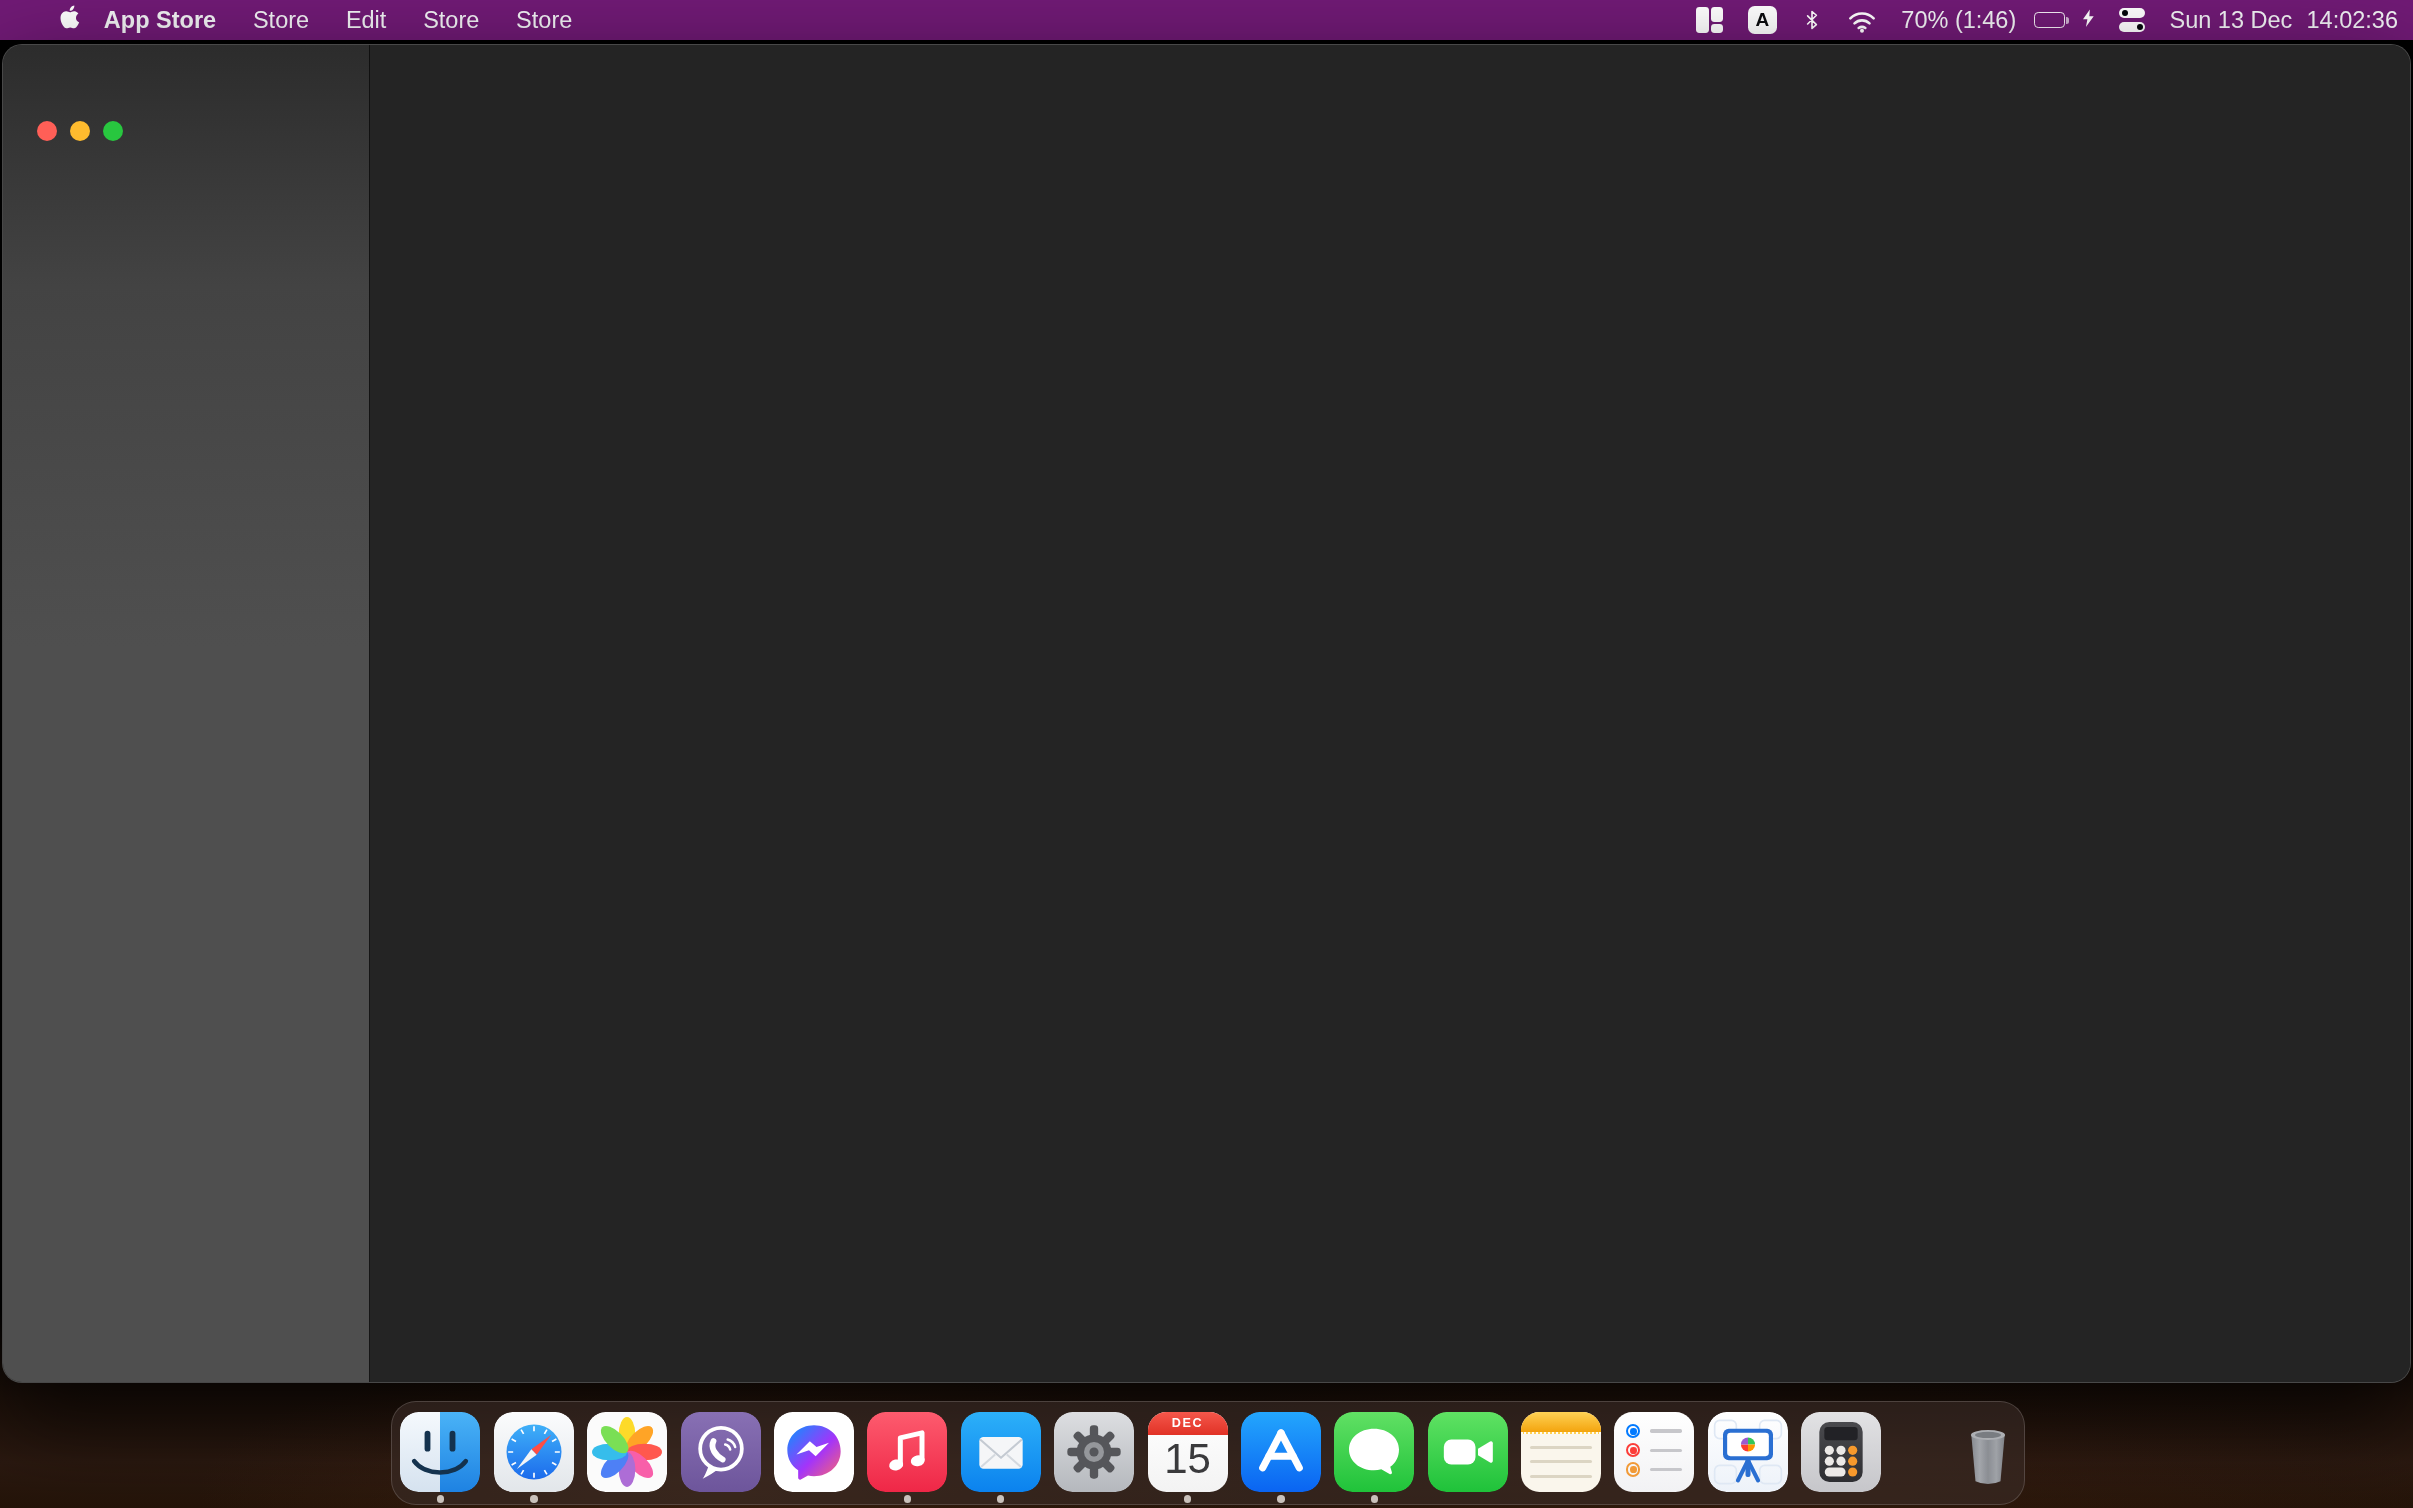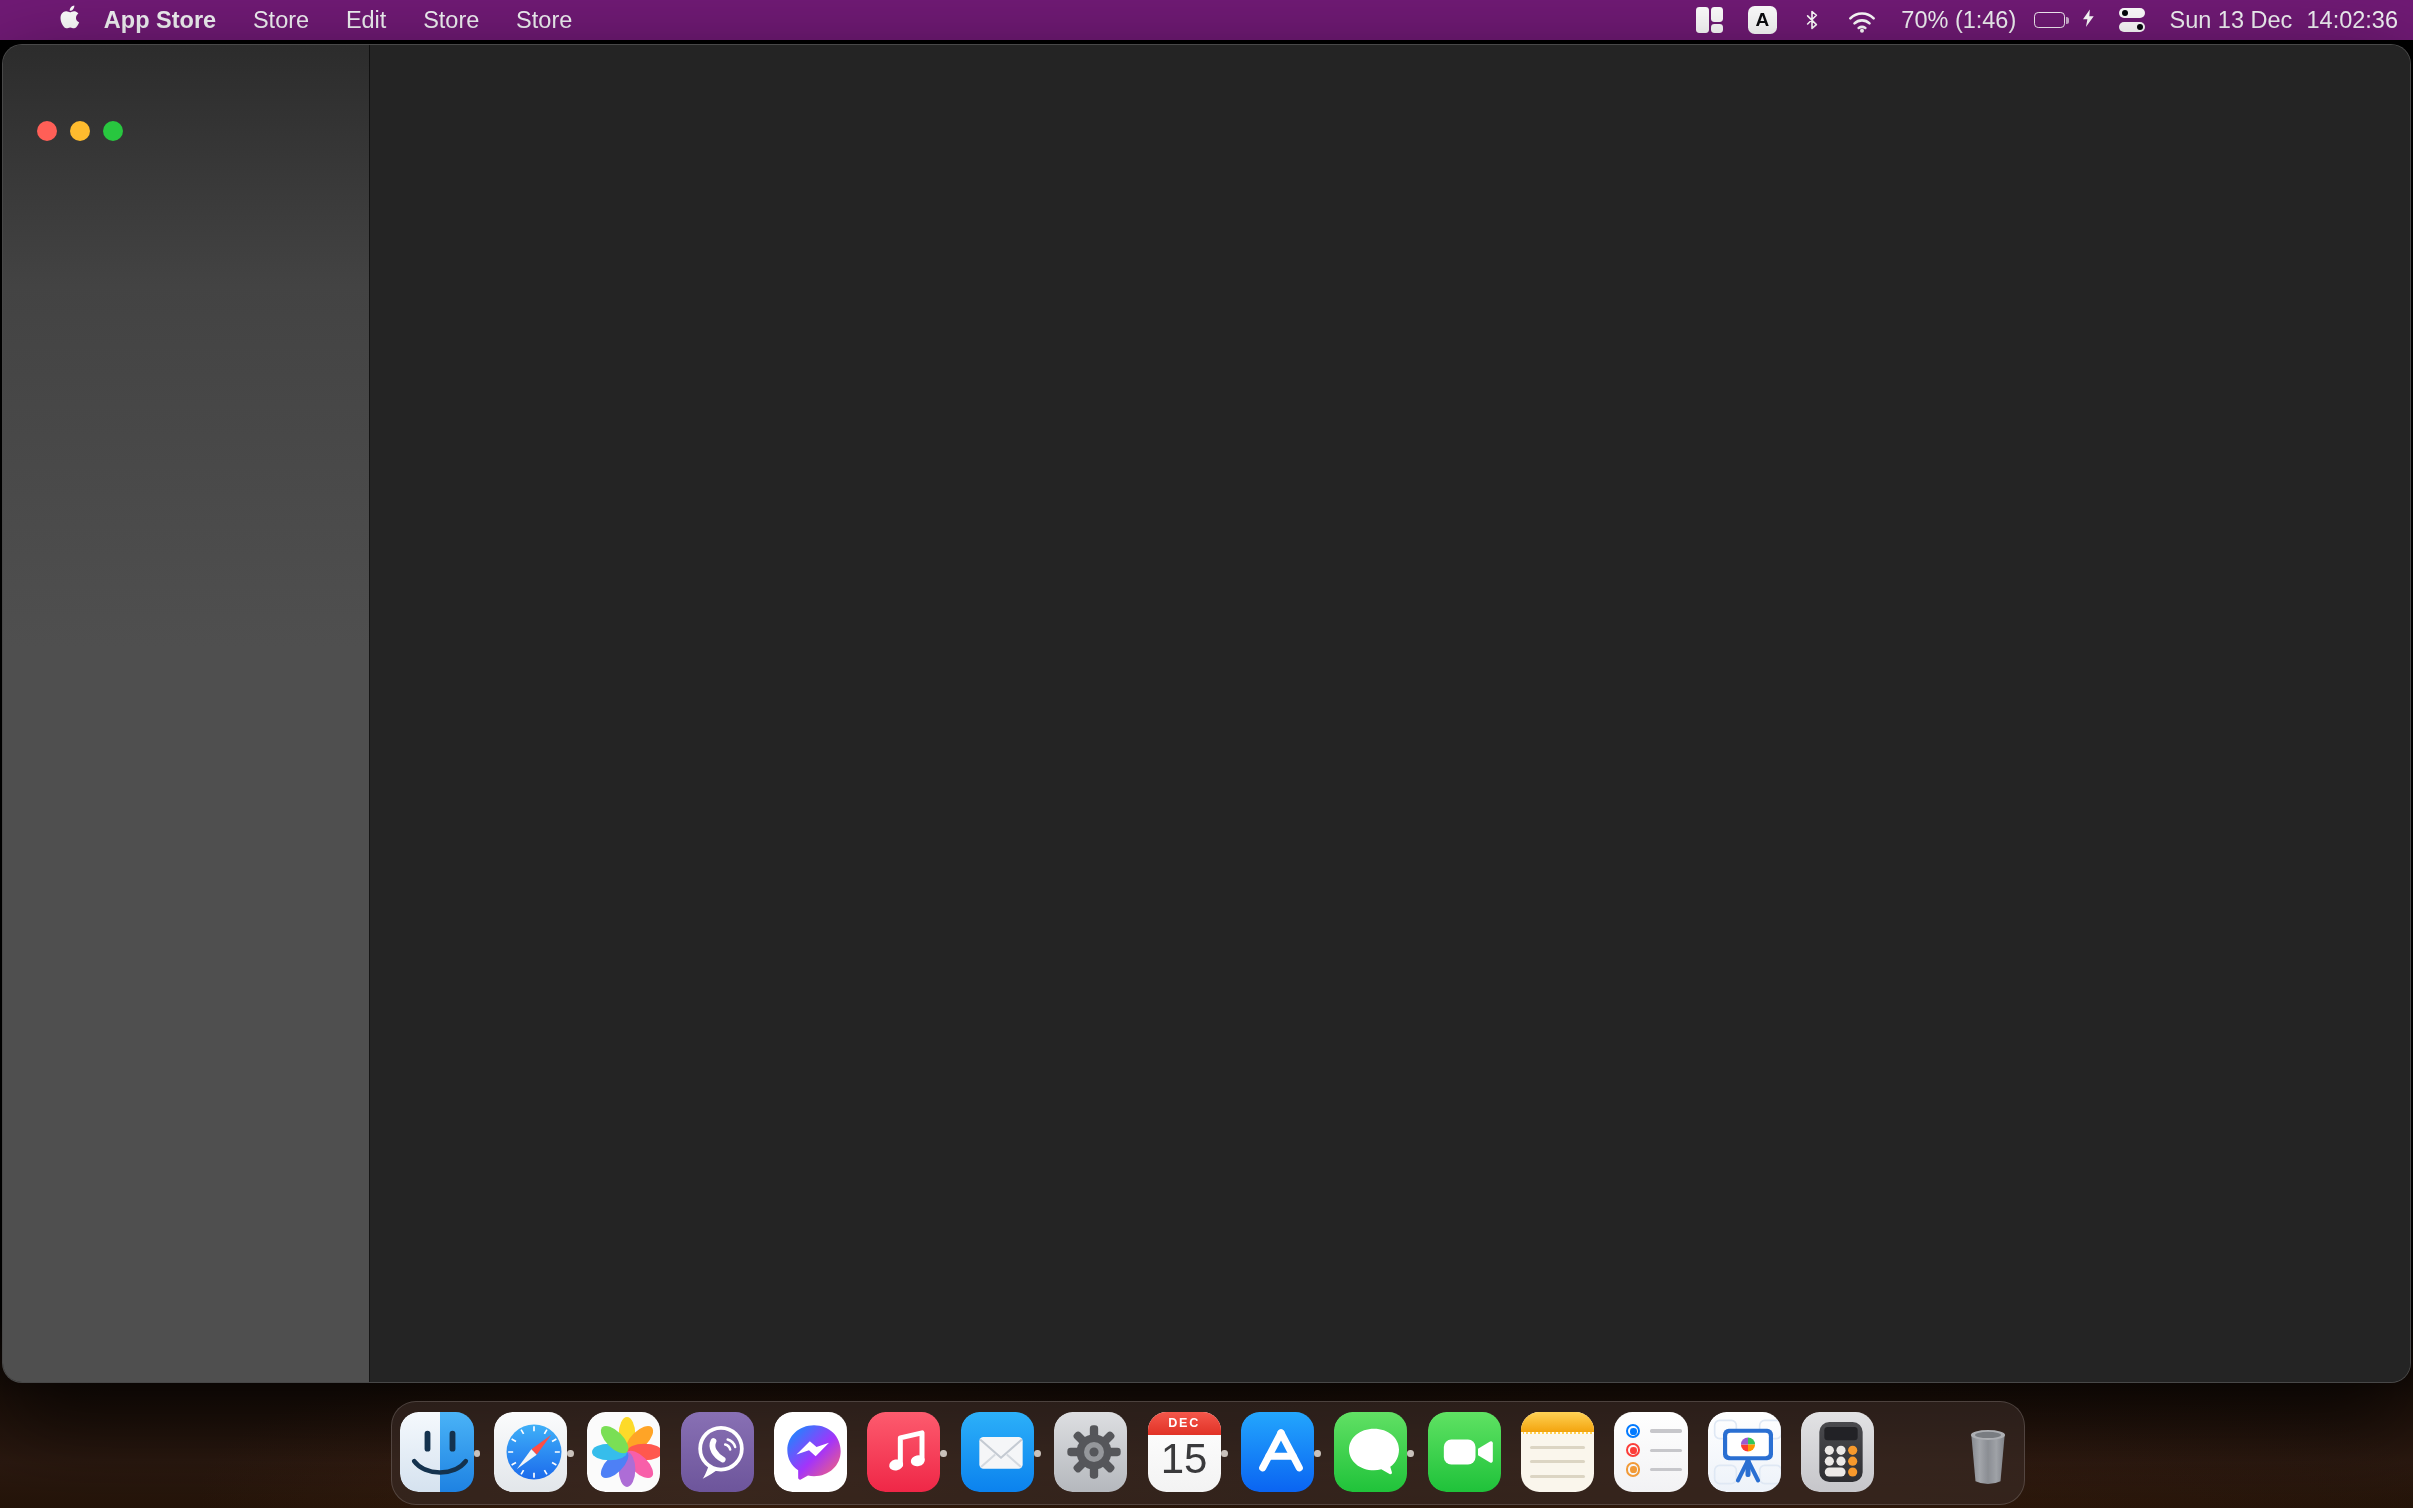--- a/index.html
+++ b/index.html
@@ -49,21 +49,21 @@
   .tl{width:20px;height:20px;border-radius:50%}
   .tl.red{background:#ff5f57}
   .tl.yellow{background:#febb2e}
   .tl.green{background:#28c73f}
   .content{position:absolute;left:369px;top:0;right:0;bottom:0;background:#242424}
 
   
   .dock{position:absolute;left:391px;top:1401px;width:1634px;height:104px;
     background:rgba(58,44,38,.62);border:1.3px solid rgba(255,255,255,.16);border-radius:25px;
     display:flex;align-items:flex-start;padding:10px 8.4px 0;gap:13.4px}
-  .dock-item{position:relative;width:80px;display:flex;align-items:center}
+  .dock-item{position:relative;width:80px;display:flex;flex-direction:column;align-items:center}
   .icon{width:80px;height:80px;border-radius:18.4px;overflow:hidden;position:relative}
   .icon svg{display:block;width:80px;height:80px}
   .dot{width:7.5px;height:7.5px;border-radius:50%;background:#c9c1bb;margin-top:3.4px;visibility:hidden}
   .dock-sep{width:2.1px;height:80px;background:rgba(255,255,255,.28);margin:0.8px 20px 0;border-radius:1.7px}
 
   
   .cal{background:linear-gradient(#ffffff,#f3f3f3)}
   .cal-head{height:22.6px;background:linear-gradient(#f4574b,#e13226);color:#fff;font-size:12.6px;font-weight:700;
     letter-spacing:1.7px;display:flex;align-items:center;justify-content:center}
   .cal-day{font-size:42px;font-weight:300;color:#3a3a3c;text-align:center;margin-top:0.8px;font-family:"Liberation Sans",sans-serif}

